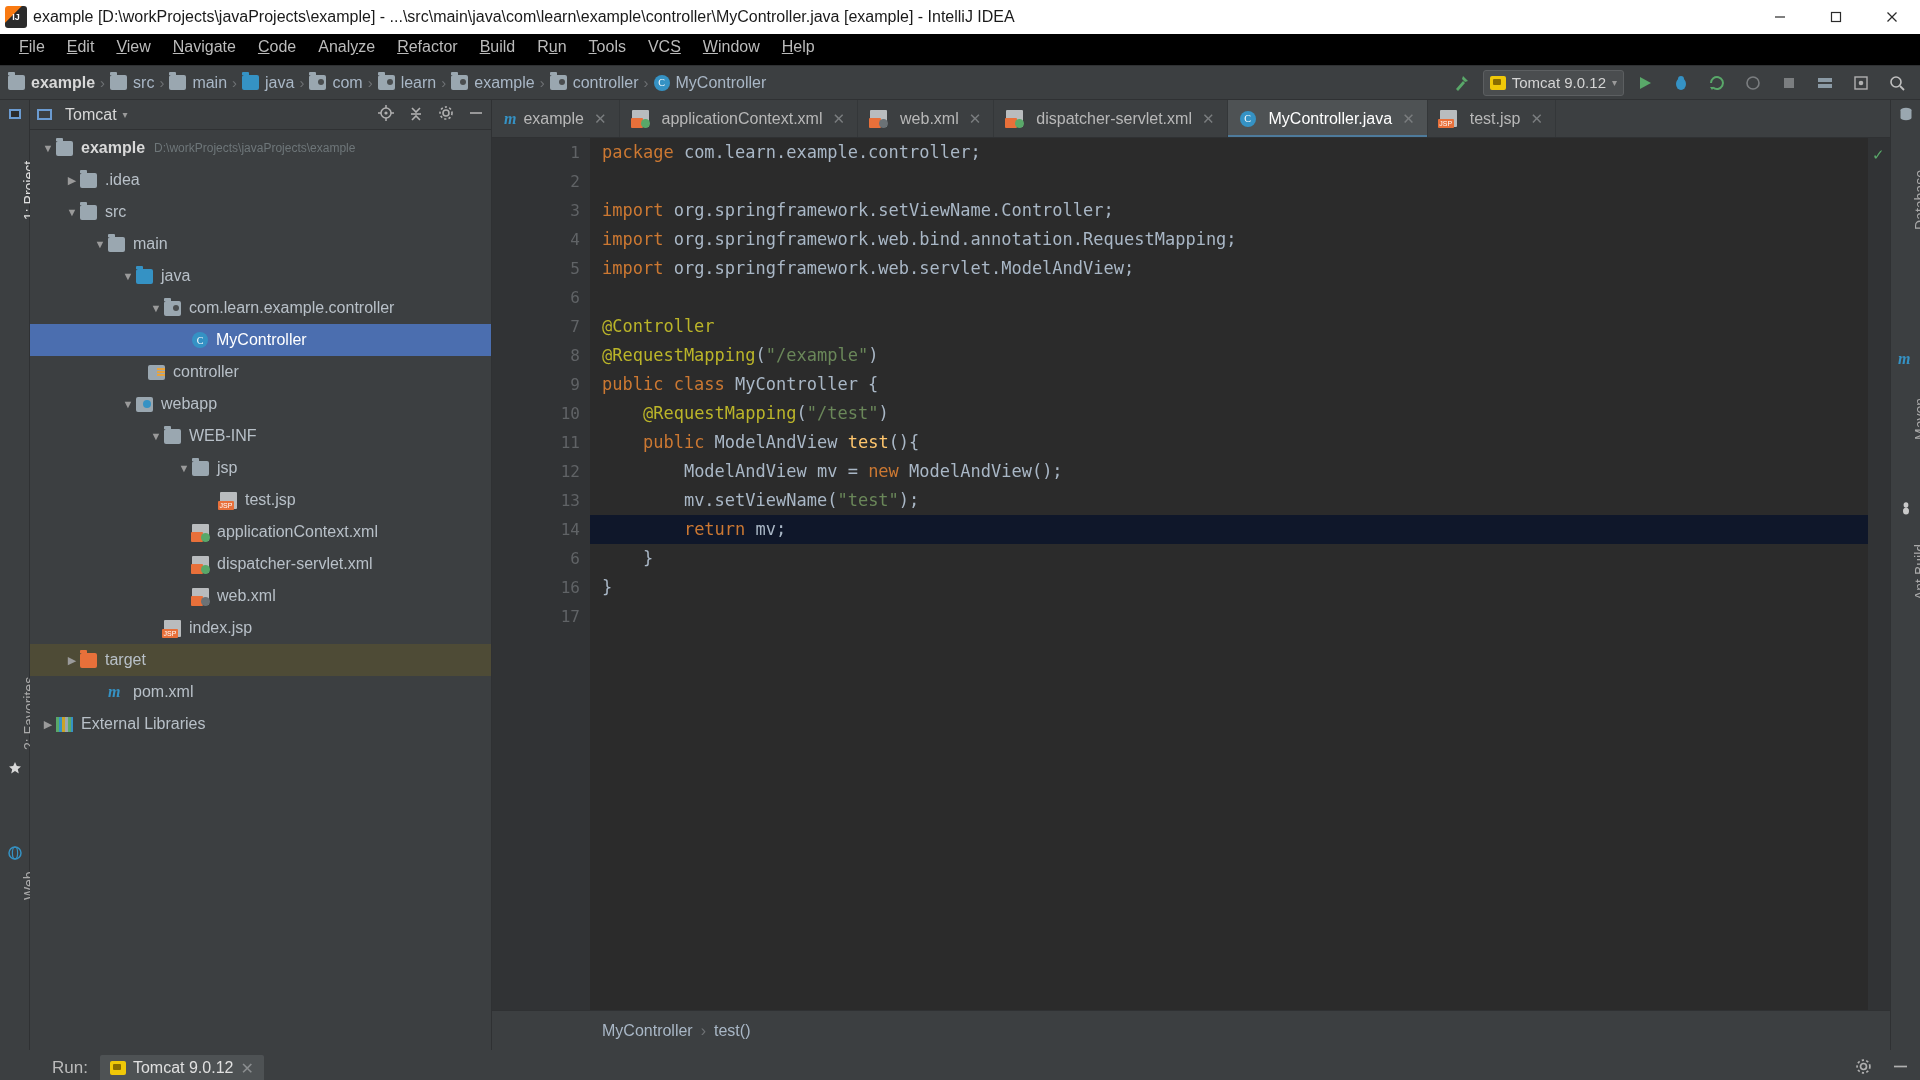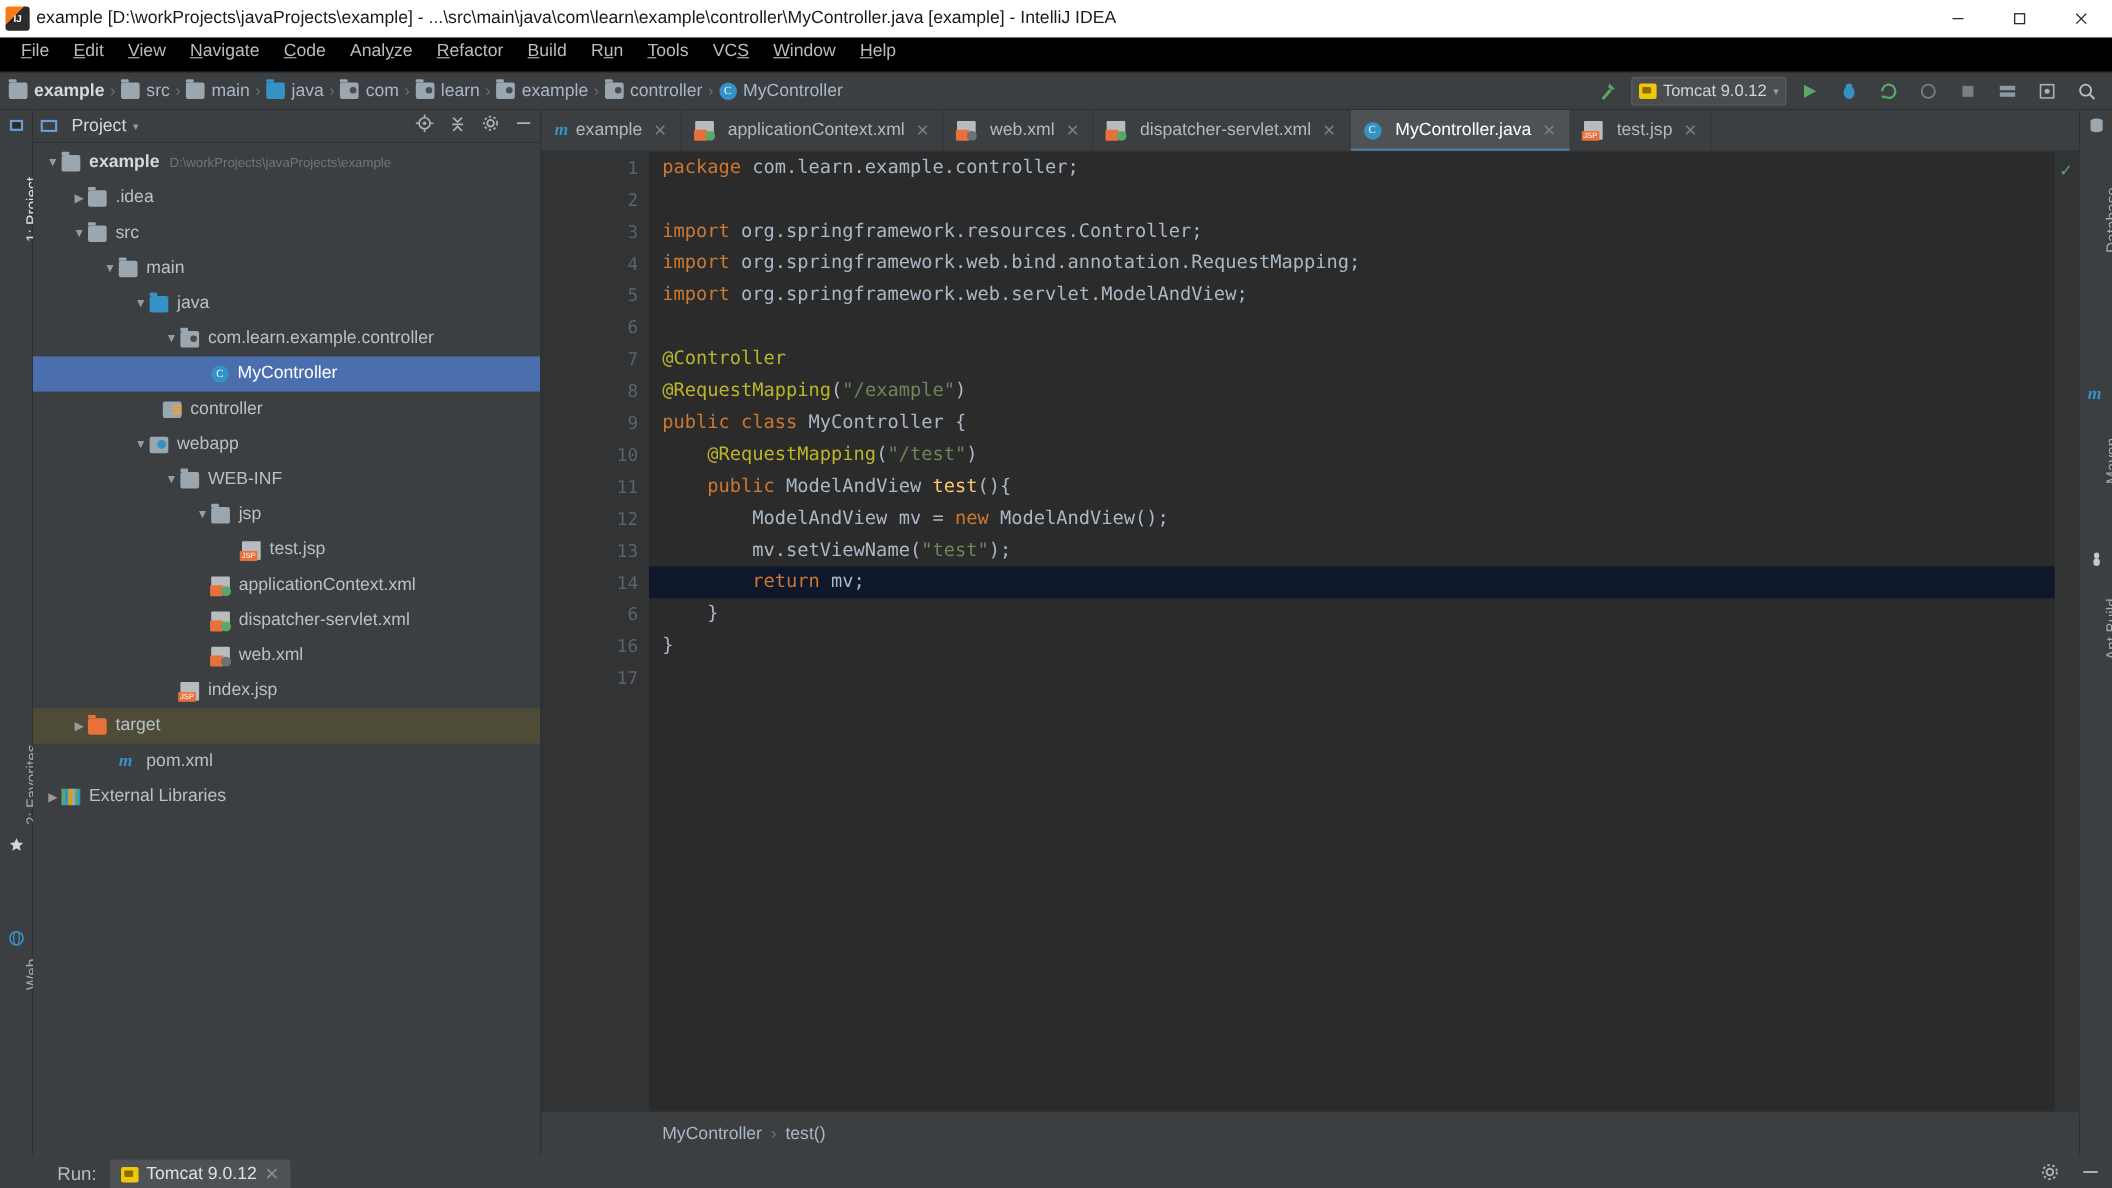--- a/index.html
+++ b/index.html
@@ -338,21 +338,21 @@
   </div>
 
   <div id="project-pane">
     <div id="project-header">
       <span class="ic">
         <svg width="17" height="15" viewBox="0 0 17 15">
             <rect x="1" y="2" width="15" height="11" fill="#6b9bd1"></rect>
             <rect x="3" y="4" width="11" height="7" fill="#3c3f41"></rect>
           </svg>
       </span>
-      <span class="ph-title">Project</span>
+      <span class="ph-title">Tomcat</span>
       <span class="caret-dn">▾</span>
       <span class="ph-icons">
         <span>
           <svg width="18" height="18" viewBox="0 0 18 18">
               <circle cx="9" cy="9" r="5" fill="none" stroke="#b0b0b0" stroke-width="1.5"></circle>
               <circle cx="9" cy="9" r="1.6" fill="#b0b0b0"></circle>
               <line x1="9" y1="1" x2="9" y2="4" stroke="#b0b0b0" stroke-width="1.5"></line>
               <line x1="9" y1="14" x2="9" y2="17" stroke="#b0b0b0" stroke-width="1.5"></line>
               <line x1="1" y1="9" x2="4" y2="9" stroke="#b0b0b0" stroke-width="1.5"></line>
               <line x1="14" y1="9" x2="17" y2="9" stroke="#b0b0b0" stroke-width="1.5"></line>
@@ -523,21 +523,21 @@
         <div class="gln">13</div>
         <div class="gln">14</div>
         <div class="gln">6</div>
         <div class="gln">16</div>
         <div class="gln">17</div>
       </div>
 
       <div id="code">
         <div class="cline"><span class="k">package </span><span class="cn">com.learn.example.controller;</span></div>
         <div class="cline"></div>
-        <div class="cline"><span class="k">import </span><span class="cn">org.springframework.resources.</span><span style="color:#a9b7c6">Controller</span><span class="cn">;</span></div>
+        <div class="cline"><span class="k">import </span><span class="cn">org.springframework.setViewName.</span><span style="color:#a9b7c6">Controller</span><span class="cn">;</span></div>
         <div class="cline"><span class="k">import </span><span class="cn">org.springframework.web.bind.annotation.</span><span style="color:#a9b7c6">RequestMapping</span><span class="cn">;</span></div>
         <div class="cline"><span class="k">import </span><span class="cn">org.springframework.web.servlet.</span><span style="color:#a9b7c6">ModelAndView</span><span class="cn">;</span></div>
         <div class="cline"></div>
         <div class="cline"><span class="an">@Controller</span></div>
         <div class="cline"><span class="an">@RequestMapping</span><span class="cn">(</span><span class="s">"/example"</span><span class="cn">)</span></div>
         <div class="cline"><span class="k">public class </span><span class="cn">MyController {</span></div>
         <div class="cline">    <span class="an">@RequestMapping</span><span class="cn">(</span><span class="s">"/test"</span><span class="cn">)</span></div>
         <div class="cline">    <span class="k">public </span><span class="cn">ModelAndView </span><span class="m">test</span><span class="cn">(){</span></div>
         <div class="cline">        <span class="cn">ModelAndView mv = </span><span class="k">new </span><span class="cn">ModelAndView();</span></div>
         <div class="cline">        <span class="cn">mv.setViewName(</span><span class="s">"test"</span><span class="cn">);</span></div>

